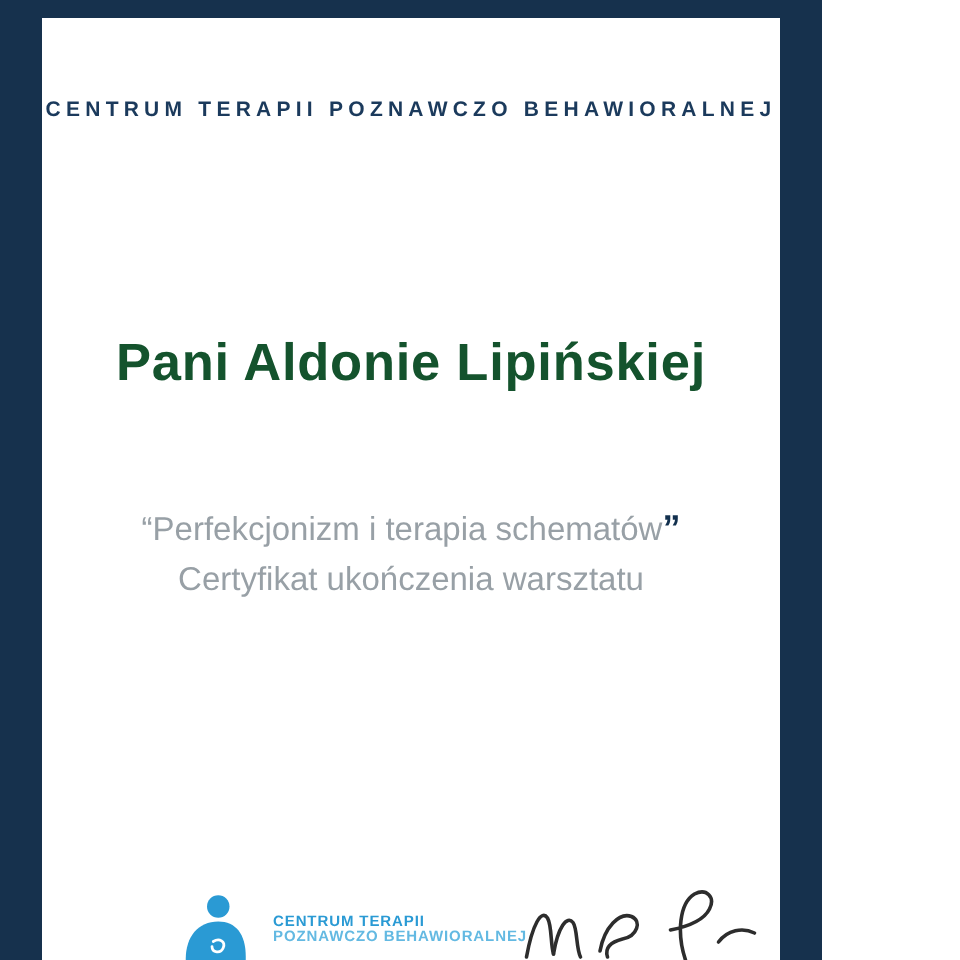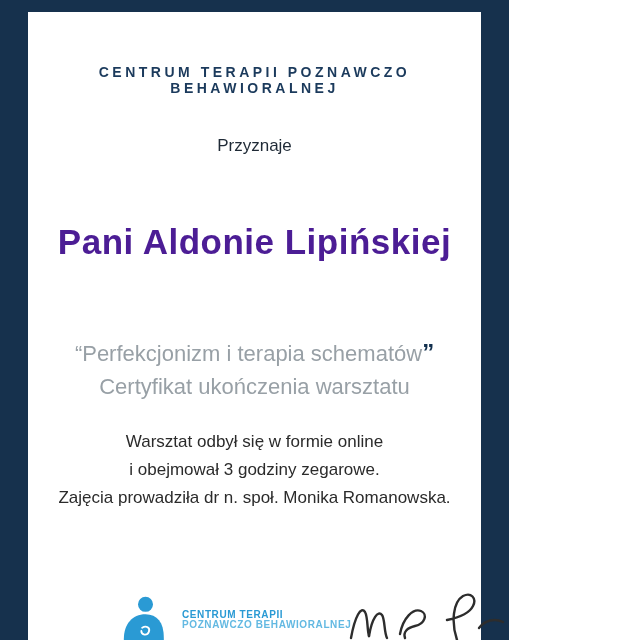--- a/index.html
+++ b/index.html
@@ -3,21 +3,21 @@
 <meta charset="utf-8">
 <style>
   * { margin: 0; padding: 0; box-sizing: border-box; }
   html, body { width: 640px; height: 640px; }
   body {
     font-family: "Liberation Sans", sans-serif;
     background: #ffffff;
   }
   .certificate {
     position: relative;
-    width: 509px;
+    width: 548px;
     height: 640px;
     background: #ffffff;
     overflow: hidden;
   }
   .frame-top {
     position: absolute; top: 0; left: 0;
     width: 100%; height: 12px;
     background: #16314d;
   }
   .frame-left {
@@ -47,21 +47,21 @@
     position: absolute;
     top: 136px; left: 0; right: 0;
     font-size: 17px;
     color: #1f2a36;
   }
   .recipient {
     position: absolute;
     top: 222px; left: 0; right: 0;
     font-size: 35px;
     font-weight: 700;
-    color: #4c1d95;
+    color: #14532d;
     letter-spacing: 0.5px;
   }
   .subtitle {
     position: absolute;
     top: 336px; left: 0; right: 0;
     font-size: 22px;
     line-height: 33px;
     color: #98a0a6;
   }
   .close-quote {
@@ -105,34 +105,28 @@
 <body>
 
 <div class="certificate">
   <div class="frame-top"></div>
   <div class="frame-left"></div>
   <div class="frame-right"></div>
 
   <div class="content">
     <div class="issuer">CENTRUM TERAPII POZNAWCZO BEHAWIORALNEJ</div>
 
-    <div class="grants">Przyznaje</div>
 
     <h1 class="recipient">Pani Aldonie Lipińskiej</h1>
 
     <div class="subtitle">
       <div><span>“Perfekcjonizm i terapia schematów</span><span class="close-quote">”</span></div>
       <div>Certyfikat ukończenia warsztatu</div>
     </div>
 
-    <div class="details">
-      <div>Warsztat odbył się w formie online</div>
-      <div>i obejmował 3 godziny zegarowe.</div>
-      <div>Zajęcia prowadziła dr n. społ. Monika Romanowska.</div>
-    </div>
   </div>
 
   <div class="footer-logo">
     <span class="logo-mark">
       <svg width="62" height="50" viewBox="0 0 62 60" xmlns="http://www.w3.org/2000/svg">
         <circle cx="34" cy="10" r="9" fill="#2a9ad4"></circle>
         <path d="M34,22 C18,22 8,34 8,52 L8,60 L56,60 L56,50 C56,32 48,22 34,22 Z" fill="#2a9ad4"></path>
         <path d="M30,38 c5,-3 10,0 8,5 c-2,5 -9,4 -9,-1" fill="none" stroke="#ffffff" stroke-width="2.2" stroke-linecap="round"></path>
       </svg>
     </span>

